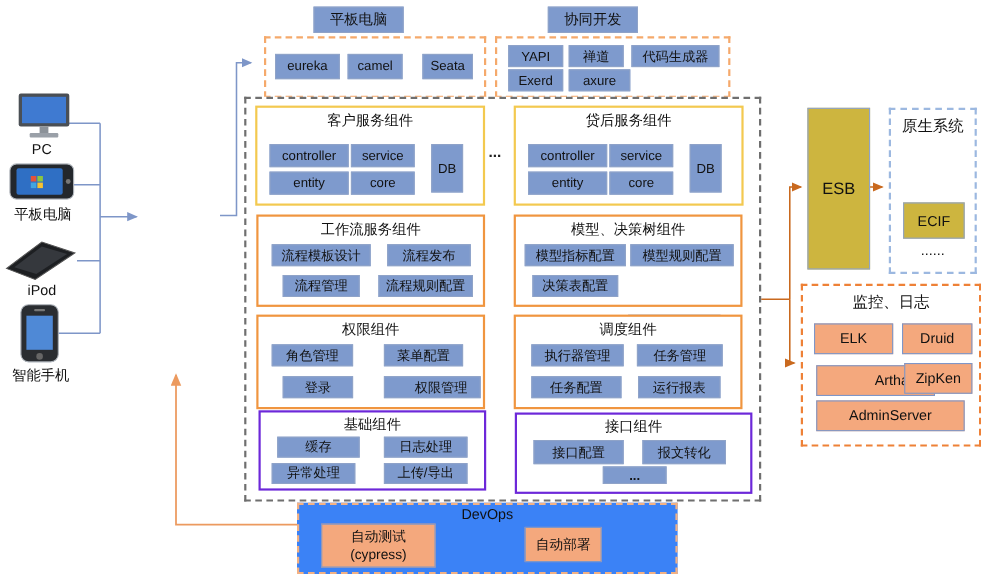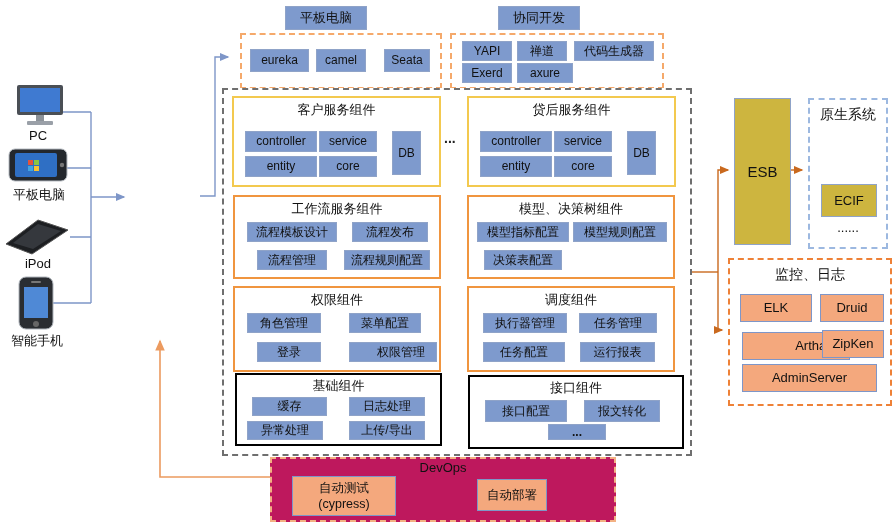--- a/index.html
+++ b/index.html
@@ -12,25 +12,25 @@
   .box-gold{position:absolute;background:#CDB53F;border:1px solid #8FA3C8;color:#111;
             display:flex;align-items:center;justify-content:center;font-size:13px;text-align:center;}
   .box-salmon{position:absolute;background:#F4A87D;border:1px solid #7E96C8;color:#111;
             display:flex;align-items:center;justify-content:center;font-size:13px;text-align:center;line-height:1.3;}
   .title-blue{position:absolute;background:#7E9ACD;border:1px solid #8FA3C8;color:#111;
             display:flex;align-items:center;justify-content:center;font-size:13px;}
   .dashed-peach{position:absolute;border:2px dashed #F5A96B;background:transparent;}
   .dashed-gray{position:absolute;border:2px dashed #6F6F6F;background:#fff;}
   .dashed-blue{position:absolute;border:2px dashed #9CB8E0;background:#fff;}
   .dashed-orange{position:absolute;border:2px dashed #EE8137;background:#fff;}
-  .dashed-lt{position:absolute;border:2px dashed #F3B183;background:#be185d;}
+  .dashed-lt{position:absolute;border:2px dashed #F3B183;background:#3b82f6;}
   .grp{position:absolute;background:#fff;}
   .grp.yellow{border:2px solid #F3C94F;}
   .grp.orange{border:2px solid #F0953F;}
-  .grp.green{border:2px solid #000000;}
+  .grp.green{border:2px solid #6d28d9;}
   .grp-title{position:absolute;left:0;right:0;top:3px;text-align:center;font-size:13px;color:#111;}
   .dev-label{position:absolute;font-size:13px;color:#111;text-align:center;}
   .ml{white-space:pre-line;}
   .ellipsis{position:absolute;font-size:14px;font-weight:bold;color:#222;}
   .gw{position:absolute;left:130px;top:57px;width:70px;height:276px;background:#D6D6D6;border:2px solid #F09243;}
   .gw .box-blue{left:11px;width:46px;font-size:13px;line-height:1.45;}
 </style>
 </head>
 <body>
 

